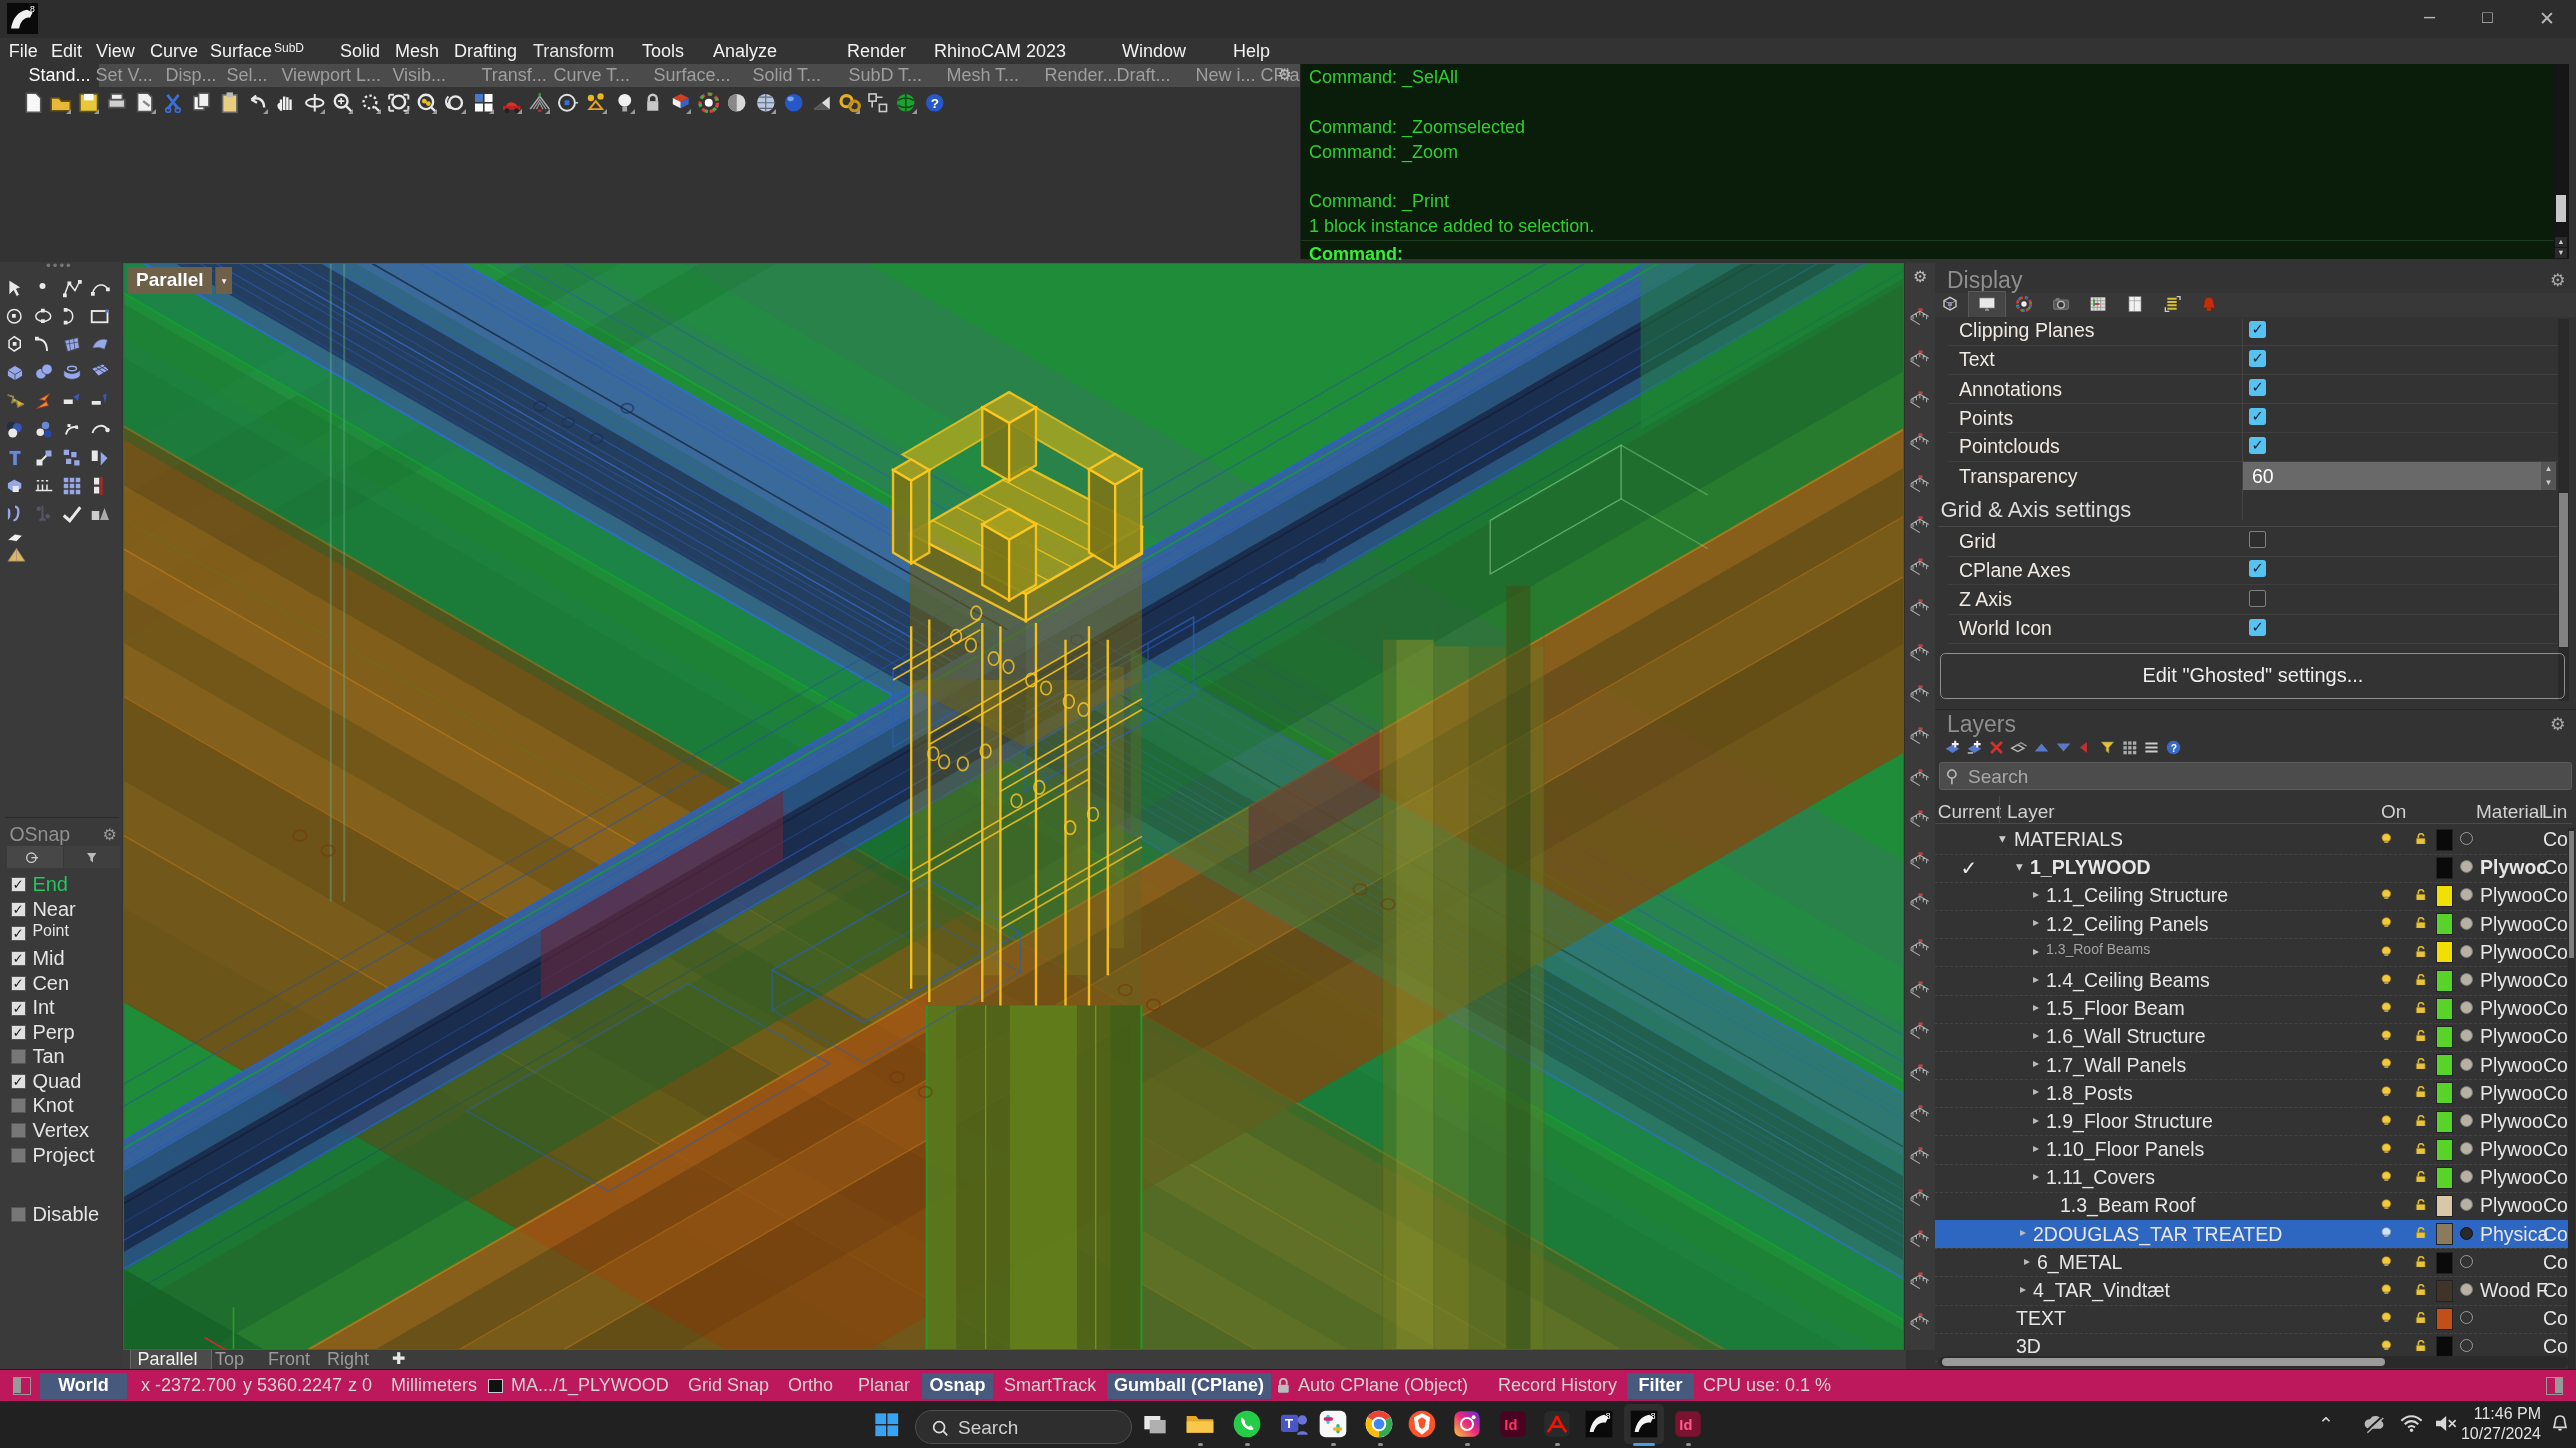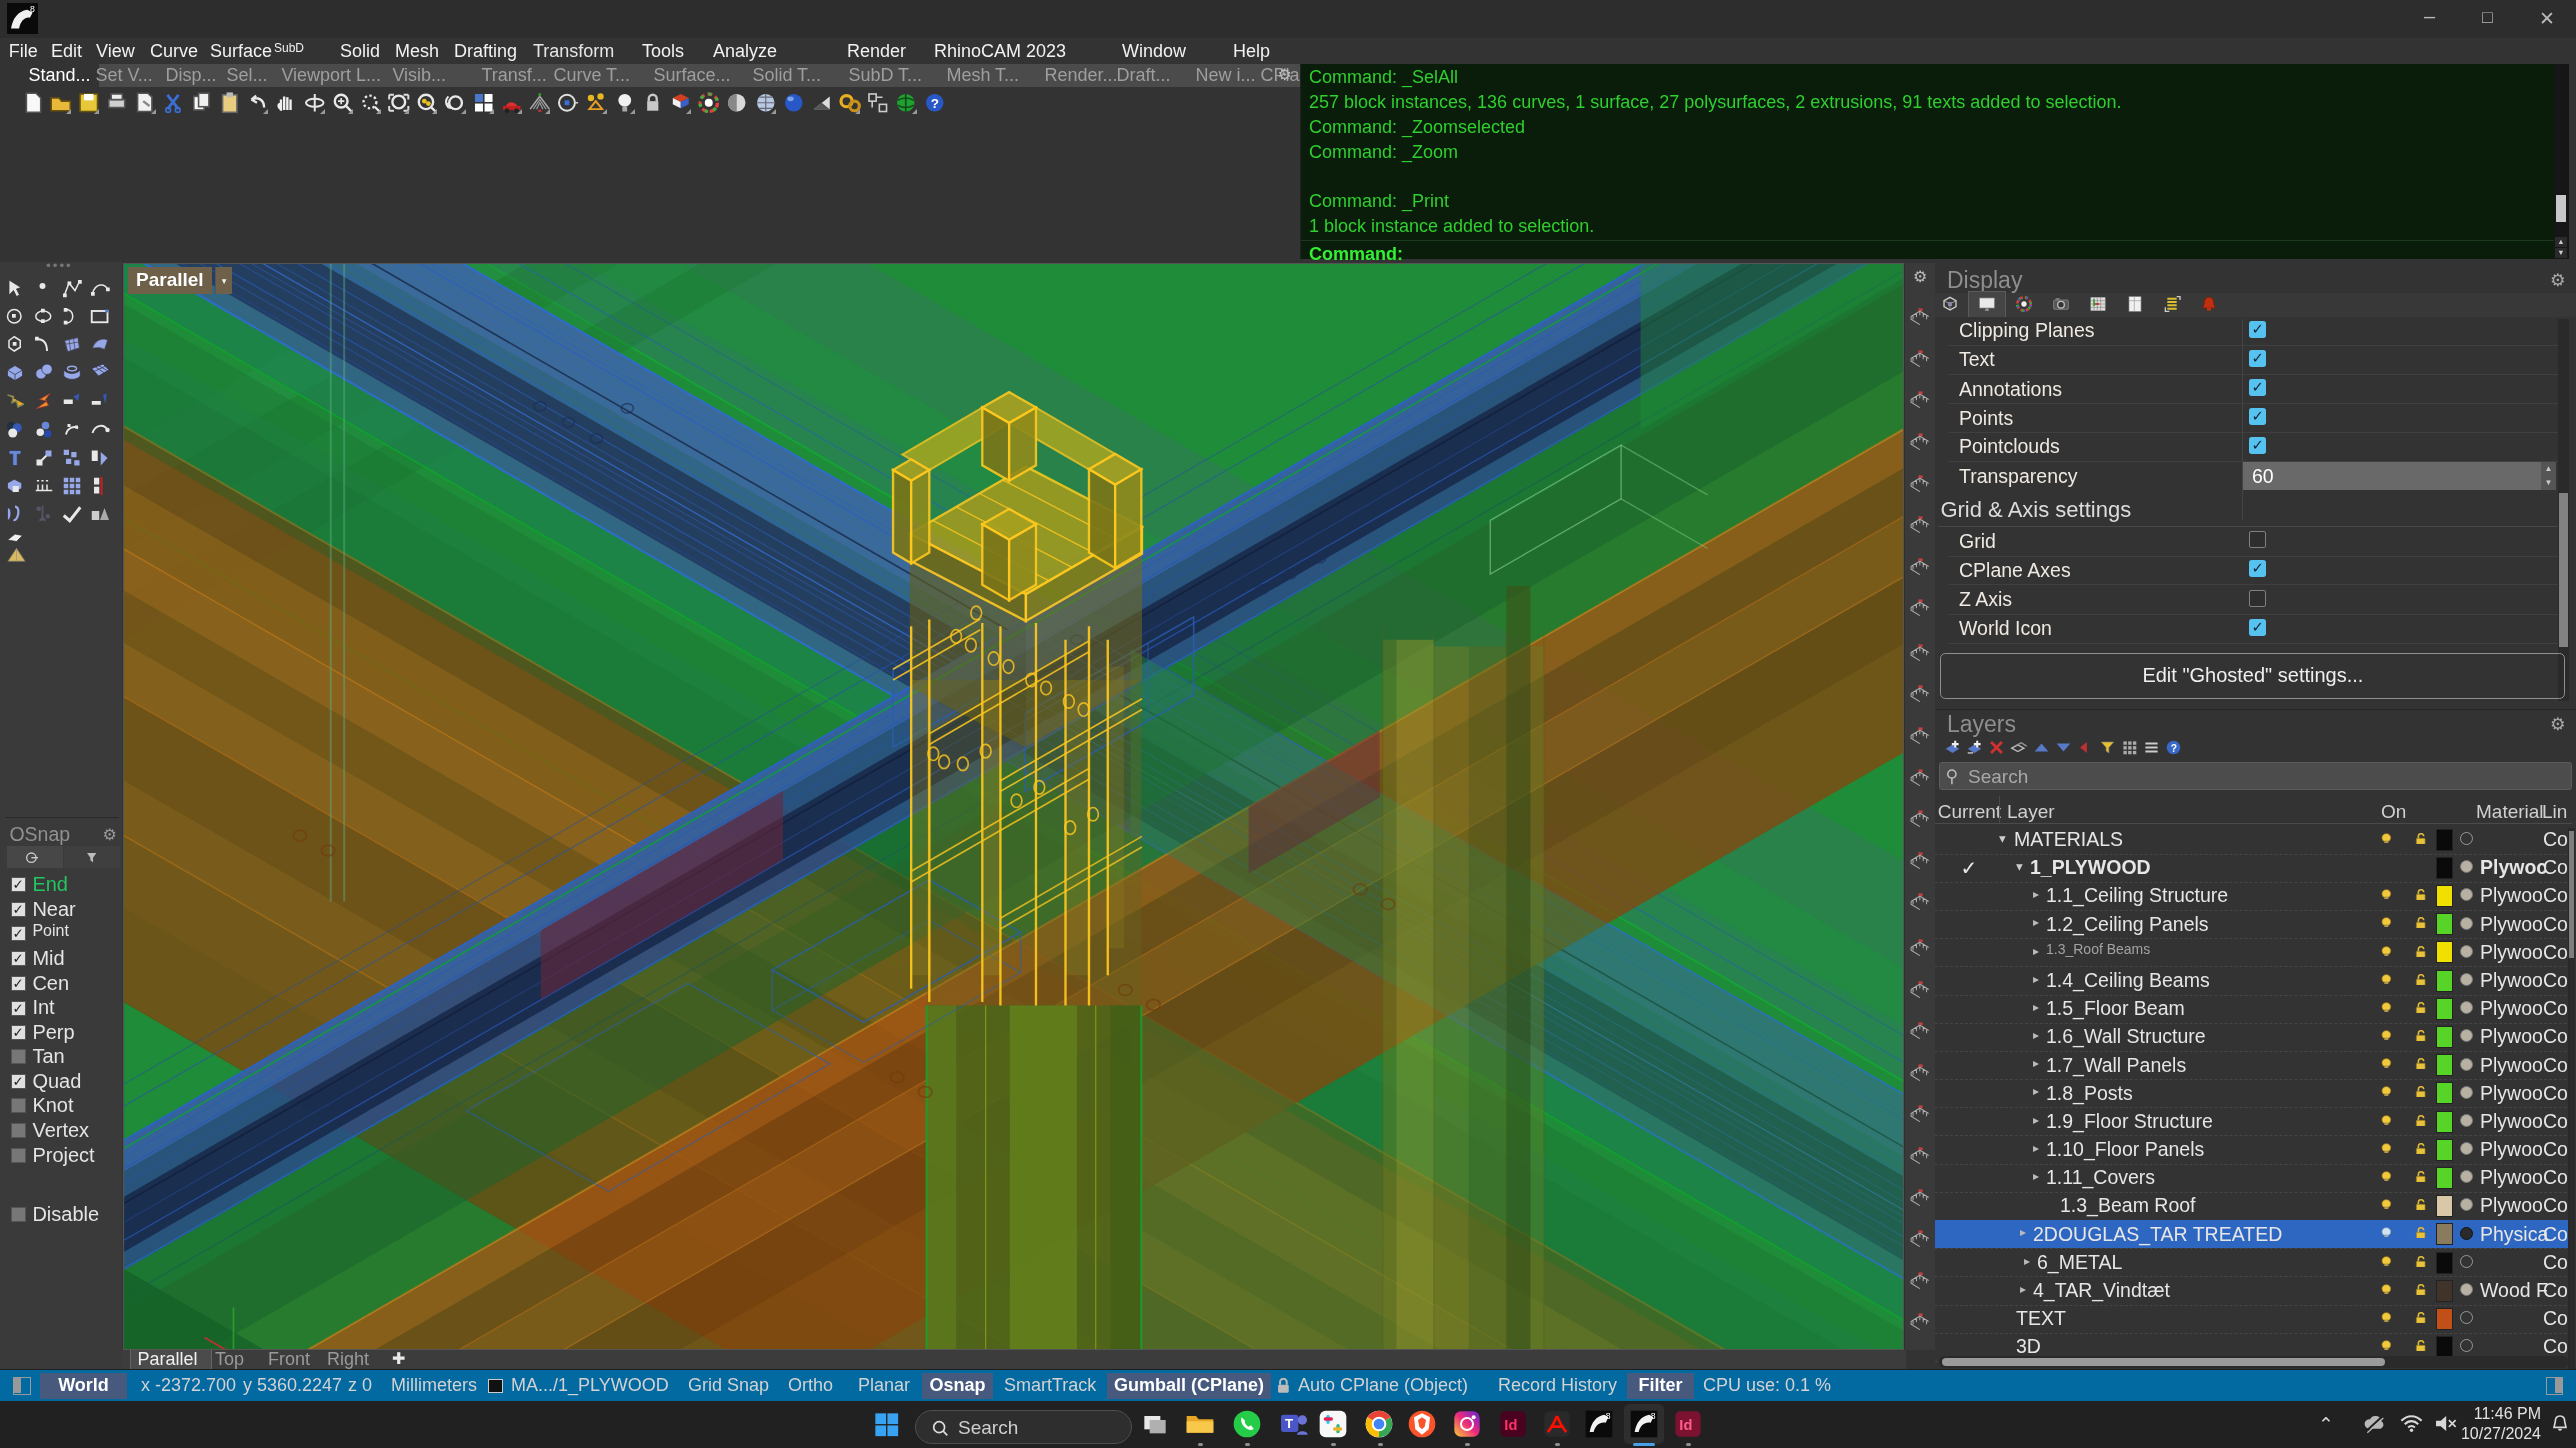--- a/index.html
+++ b/index.html
@@ -212,21 +212,20 @@
       <path d="M6 13 C12 9 20 9 26 13 M6 19 C12 23 20 23 26 19 M16 5 v22" stroke="#104818" stroke-width="2" fill="none"></path>
     </svg>
 <div class="abs" style="left:907px;top:22px;width:0;height:0;border-left:5.4px solid transparent;border-bottom:5.4px solid #999"></div>
 <svg class="abs" style="left:917px;top:2.7px" width="25.5" height="25.5" viewBox="0 0 32 32">
       <circle cx="16" cy="16" r="11" fill="#2858c8"></circle>
       <text x="11" y="22" font-size="17" fill="#fff" font-family="Liberation Sans" font-weight="bold">?</text>
     </svg>
 </div>
 <div class="abs" style="left:1300px;top:64px;width:1268px;height:195px;background:#0a1c0a;border-left:1.3px solid #222">
 <div class="txt" style="left:8px;top:3.4px;font-size:18px;color:#2fcf2f">Command: _SelAll</div>
-<div class="txt" style="left:8px;top:28px;font-size:18px;color:#2fcf2f">257 block instances, 136 curves, 1 surface, 27 polysurfaces, 2 extrusions, 91 texts added to selection.</div>
 <div class="txt" style="left:8px;top:53px;font-size:18px;color:#2fcf2f">Command: _Zoomselected</div>
 <div class="txt" style="left:8px;top:78px;font-size:18px;color:#2fcf2f">Command: _Zoom</div>
 <div class="txt" style="left:8px;top:127px;font-size:18px;color:#2fcf2f">Command: _Print</div>
 <div class="txt" style="left:8px;top:152px;font-size:18px;color:#2fcf2f">1 block instance added to selection.</div>
 <div class="abs" style="left:0;top:176px;width:1253px;height:1.3px;background:#1e3a1e"></div>
 <div class="txt" style="left:8px;top:180px;font-size:18px;font-weight:bold;color:#35ef35">Command:</div>
 <div class="abs" style="left:1253px;top:0;width:14.8px;height:195px;background:#161616">
       <div class="abs" style="left:2px;top:131px;width:10px;height:27px;background:#c8c8c8"></div>
       <div class="abs" style="left:1.3px;top:173px;width:11.4px;height:10px;background:#2a2a2a;color:#ccc;font-size:7.4px;text-align:center;line-height:10px">▲</div>
       <div class="abs" style="left:1.3px;top:184px;width:11.4px;height:10px;background:#2a2a2a;color:#ccc;font-size:7.4px;text-align:center;line-height:10px">▼</div>
@@ -1182,21 +1181,21 @@
 <div class="abs" style="left:91px;top:2.7px;width:17.4px;height:27px;background:#6e6049;border-left:0.7px solid #555;color:#eee;font-size:9.4px;text-align:center;line-height:27px">▾</div>
 </div>
 <div class="abs" style="left:122px;top:1350px;width:1784px;height:19px;background:#3c3c3c">
 <div class="abs" style="left:8px;top:0;width:82px;height:19px;background:#4b4b4b;border-left:0.7px solid #666;border-right:0.7px solid #666"></div>
 <div class="txt" style="left:15.4px;top:-1.3px;font-size:18px;color:#f0f0f0">Parallel</div>
 <div class="txt" style="left:93px;top:-1.3px;font-size:18px;color:#9a9a9a">Top</div>
 <div class="txt" style="left:146px;top:-1.3px;font-size:18px;color:#9a9a9a">Front</div>
 <div class="txt" style="left:205px;top:-1.3px;font-size:18px;color:#9a9a9a">Right</div>
 <div class="txt" style="left:270px;top:-1.3px;font-size:16px;color:#e8e8e8">✚</div>
 </div>
-<div class="abs" style="left:0;top:1369px;width:2576px;height:32px;background:#0369a1;border-top:0.7px solid #1f1f1f">
+<div class="abs" style="left:0;top:1369px;width:2576px;height:32px;background:#be185d;border-top:0.7px solid #1f1f1f">
 <div class="abs" style="left:13.4px;top:7.4px;width:17.4px;height:17.4px;border:1.3px solid #999">
       <div style="width:6.7px;height:14.8px;background:#999"></div>
     </div>
 <div class="abs" style="left:40px;top:3.4px;width:87px;height:25.5px;background:#475a7e;border-radius:1.3px;font-size:18px;font-weight:bold;color:#fff;text-align:center;line-height:25.5px">World</div>
 <div class="txt" style="left:141px;top:5.4px;font-size:18px;color:#d2d2d2">x -2372.700</div>
 <div class="txt" style="left:243px;top:5.4px;font-size:18px;color:#d2d2d2">y 5360.2247</div>
 <div class="txt" style="left:348px;top:5.4px;font-size:18px;color:#d2d2d2">z 0</div>
 <div class="txt" style="left:391px;top:5.4px;font-size:18px;color:#d2d2d2">Millimeters</div>
 <div class="txt" style="left:688px;top:5.4px;font-size:18px;color:#d2d2d2">Grid Snap</div>
 <div class="txt" style="left:788px;top:5.4px;font-size:18px;color:#d2d2d2">Ortho</div>

